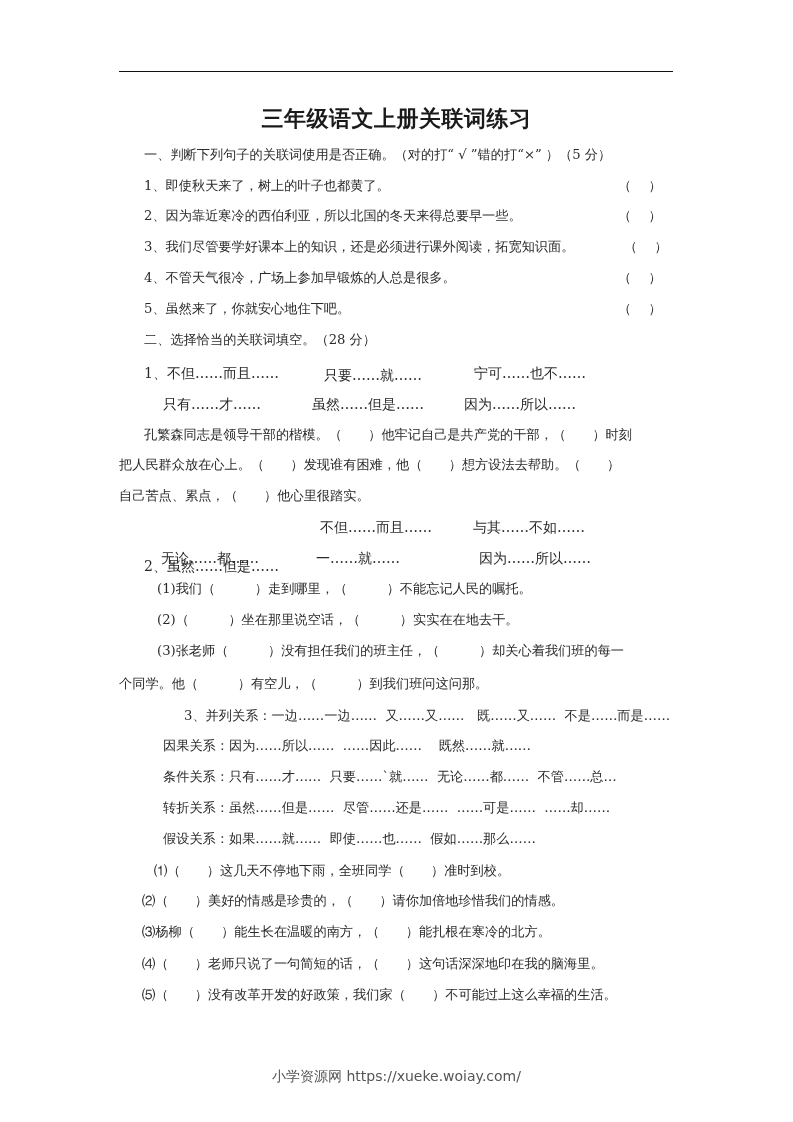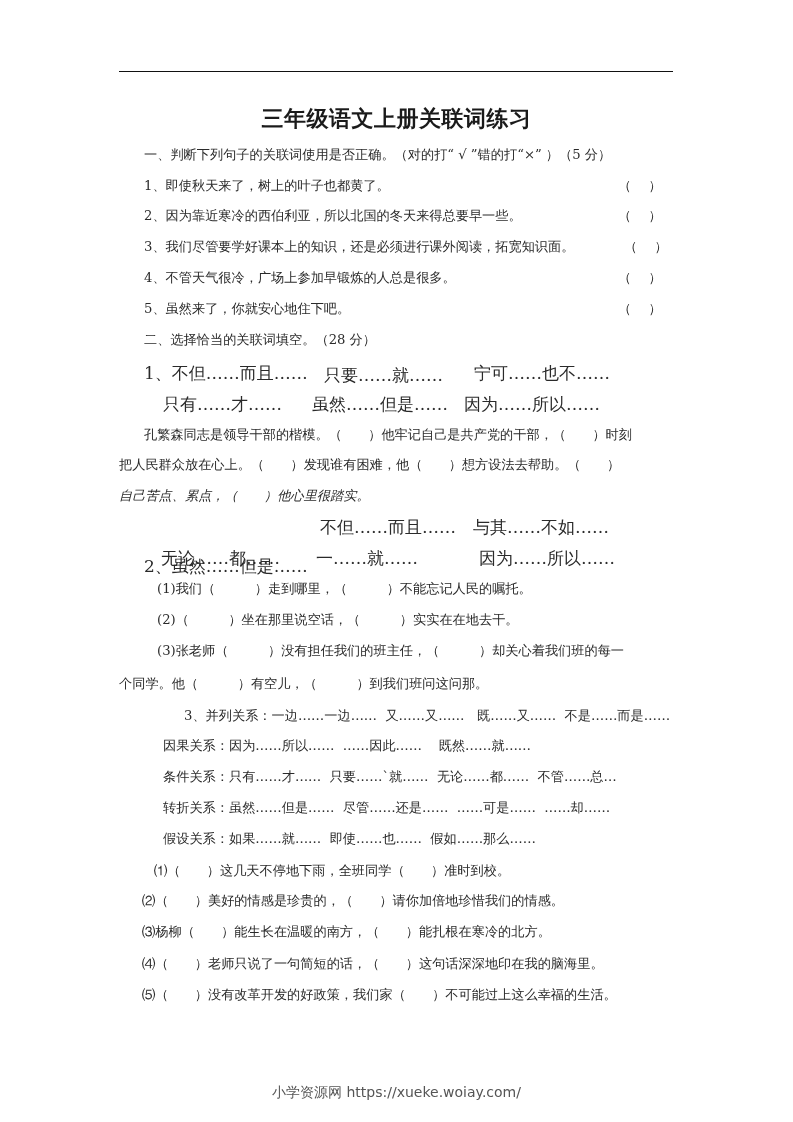--- a/index.html
+++ b/index.html
@@ -6,22 +6,22 @@
   body { width: 793px; height: 1122px; position: relative; overflow: hidden;
          font-family: "DejaVu Serif", "Liberation Serif", serif; color: #222; }
   .rule { position: absolute; left: 119px; top: 71px; width: 554px; height: 0;
           border-top: 1.3px solid #111; }
   .title { position: absolute; left: 0; width: 793px; top: 104px; text-align: center;
            font-family: "DejaVu Sans", sans-serif; font-weight: bold; font-size: 22px;
            color: #1a1a1a; letter-spacing: 0.5px; }
   .line { position: absolute; white-space: pre; font-size: 13.2px; line-height: 18px; color: #2a2a2a; }
   .paren { position: absolute; white-space: pre; font-size: 13.2px; line-height: 18px; color: #2a2a2a; }
   .footer { position: absolute; left: 0; width: 793px; top: 1068px; text-align: center;
-            font-family: "DejaVu Sans", sans-serif; font-size: 14px; color: #555; margin-top: 16px; }
-  .opt { position: absolute; white-space: pre; font-size: 17px; line-height: 18px; color: #2a2a2a; }
+            font-family: "DejaVu Sans", sans-serif; font-size: 14px; color: #555; }
+  .opt { position: absolute; white-space: pre; font-size: 14px; line-height: 18px; color: #2a2a2a; }
 </style>
 </head>
 <body>
 
 <div class="rule"></div>
 
 <div class="title">三年级语文上册关联词练习</div>
 
 <div class="line" style="left:144px; top:146px;">一、判断下列句子的关联词使用是否正确。（对的打“ √ ”错的打“×” ）（5 分）</div>
 
@@ -44,21 +44,21 @@
 
 <div class="opt" style="left:144px; top:364px;">1、不但……而且……</div>
 <div class="opt" style="left:313px; top:366px;margin-left:11px;">只要……就……</div>
 <div class="opt" style="left:458px; top:364px;margin-left:16px;">宁可……也不……</div>
 <div class="opt" style="left:163px; top:395px;">只有……才……</div>
 <div class="opt" style="left:312px; top:395px;">虽然……但是……</div>
 <div class="opt" style="left:464px; top:395px;">因为……所以……</div>
 
 <div class="line" style="left:144px; top:426px;">孔繁森同志是领导干部的楷模。（　　）他牢记自己是共产党的干部，（　　）时刻</div>
 <div class="line" style="left:119px; top:456px;text-align:right;">把人民群众放在心上。（　　）发现谁有困难，他（　　）想方设法去帮助。（　　）</div>
-<div class="line" style="left:119px; top:487px;font-style:italic;">自己苦点、累点，（　　）他心里很踏实。</div>
+<div class="line" style="left:119px; top:487px;">自己苦点、累点，（　　）他心里很踏实。</div>
 
 <div class="opt" style="left:144px; top:518px;margin-top:39px;">2、虽然……但是……</div>
 <div class="opt" style="left:320px; top:518px;">不但……而且……</div>
 <div class="opt" style="left:473px; top:518px;">与其……不如……</div>
 <div class="opt" style="left:161px; top:549px;">无论……都……</div>
 <div class="opt" style="left:316px; top:549px;">一……就……</div>
 <div class="opt" style="left:479px; top:549px;">因为……所以……</div>
 
 <div class="line" style="left:157px; top:580px;">(1)我们（　　　）走到哪里，（　　　）不能忘记人民的嘱托。</div>
 <div class="line" style="left:157px; top:611px;">(2)（　　　）坐在那里说空话，（　　　）实实在在地去干。</div>

